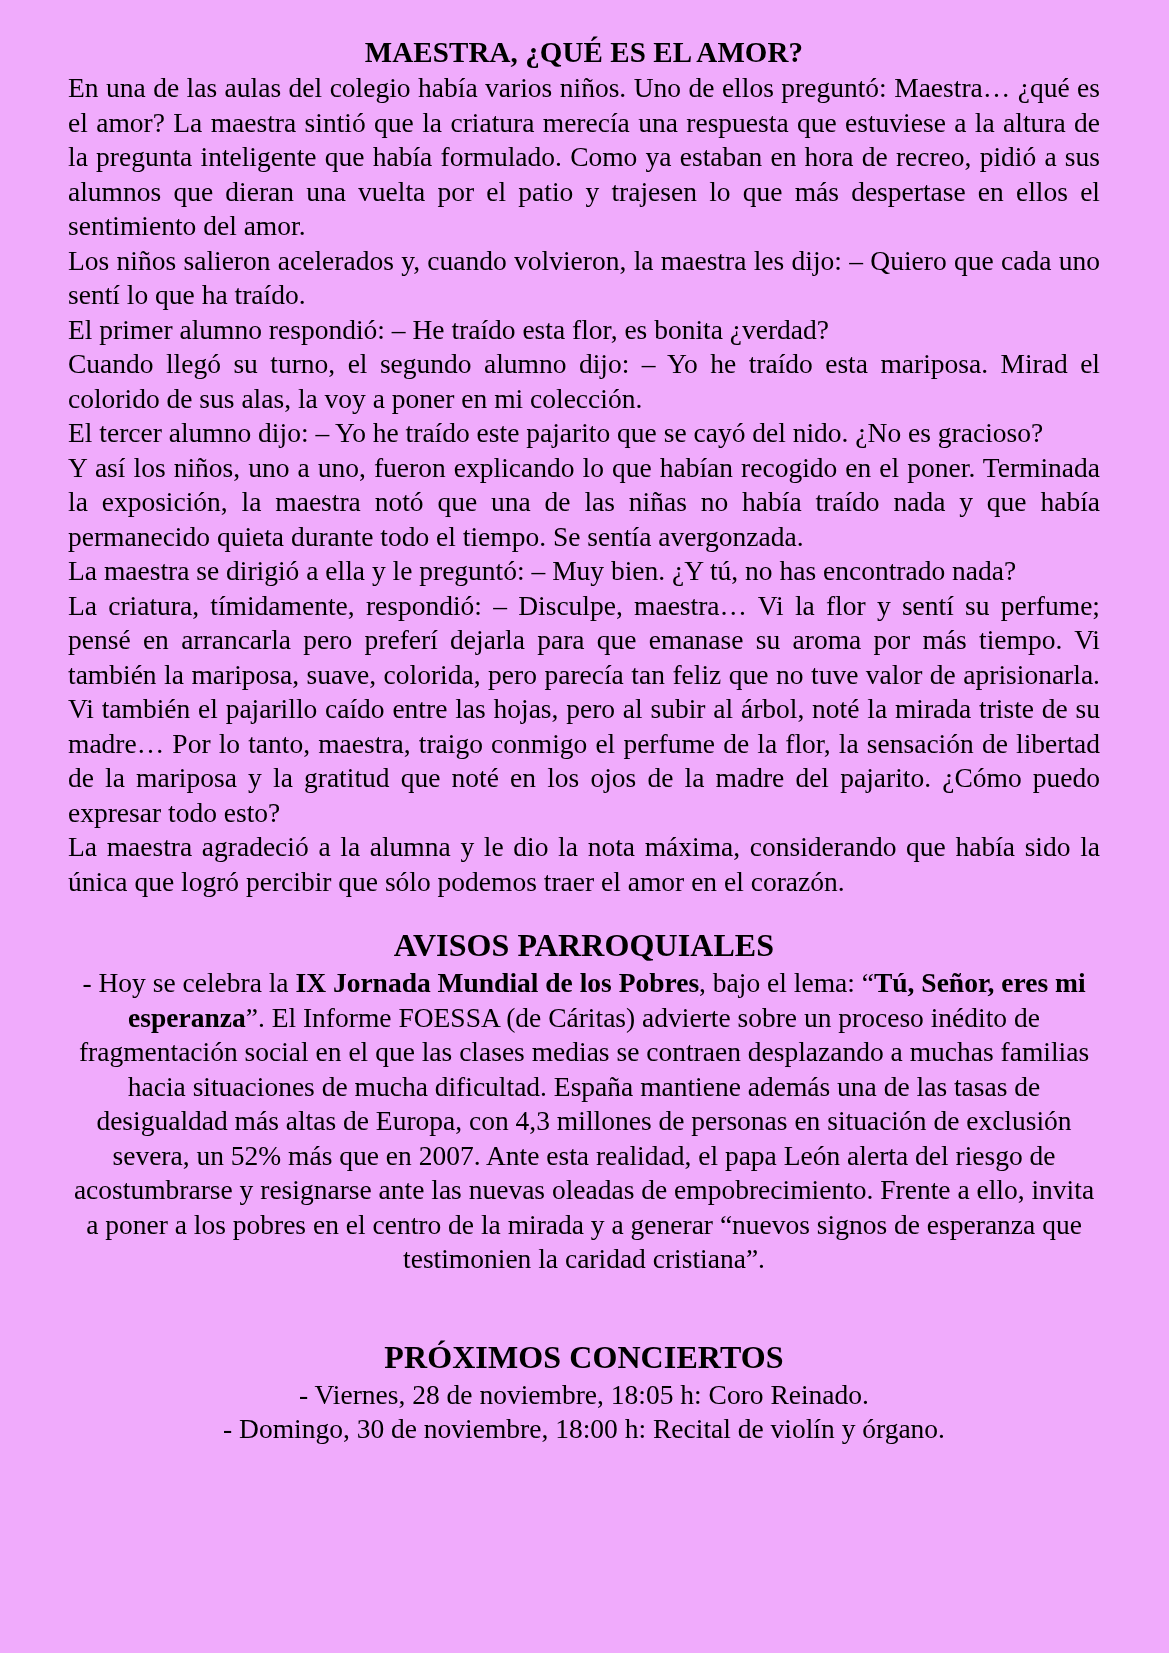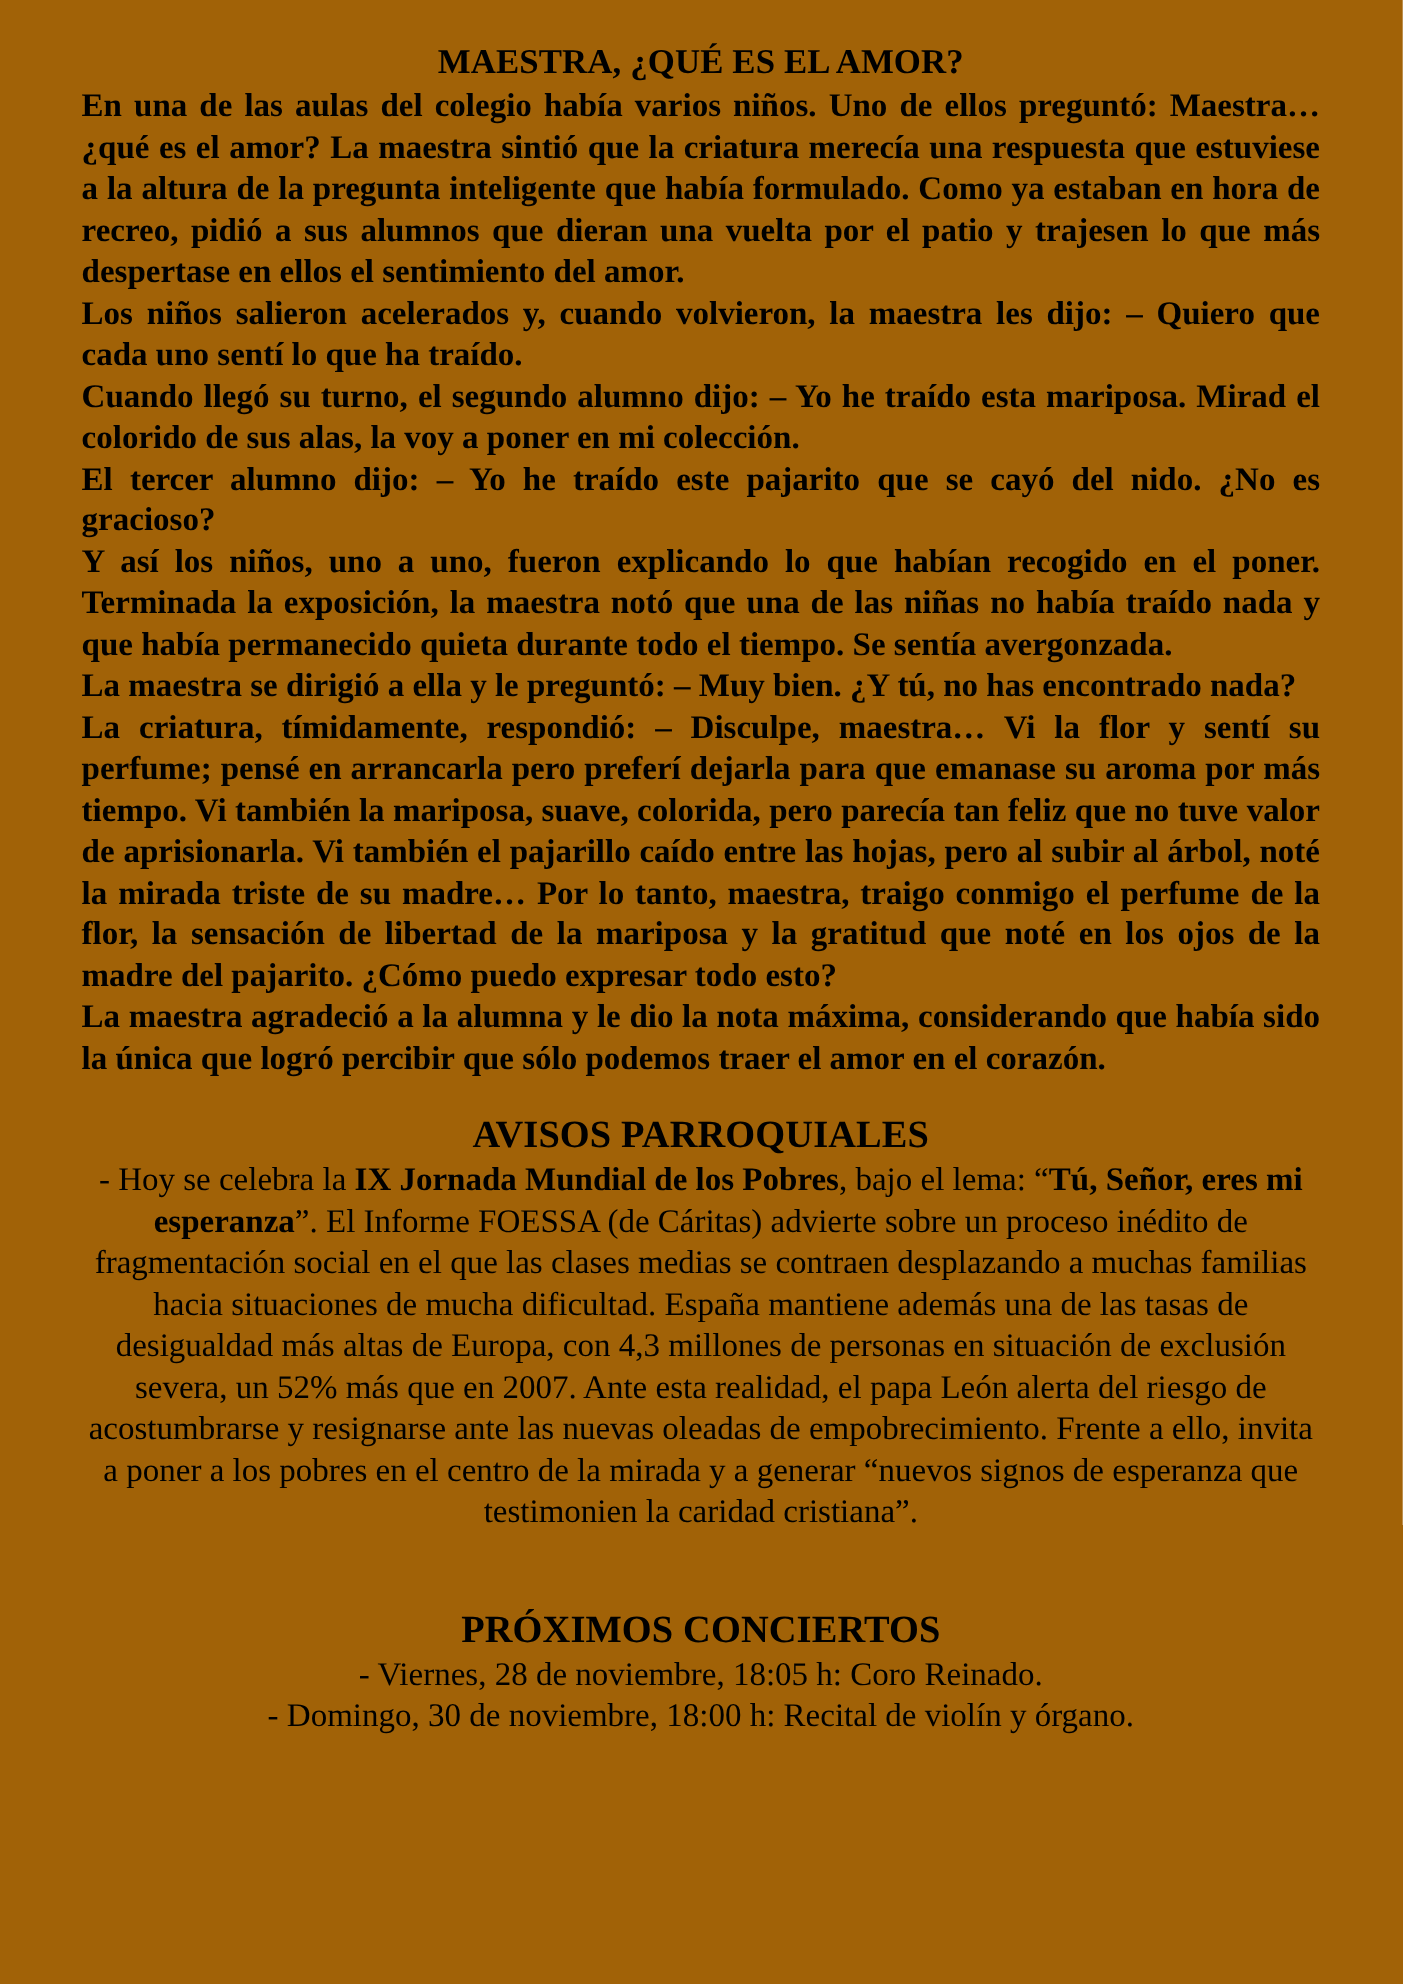--- a/index.html
+++ b/index.html
@@ -13,21 +13,21 @@
     height: 1653px;
     font-family: "Liberation Serif", "DejaVu Serif", serif;
     color: #000000;
     overflow: hidden;
   }
   .page {
     box-sizing: border-box;
     width: 1169px;
     height: 1653px;
     padding: 34px 69px 0 68px;
-    background: #a16207;
+    background: #f0abfc;
   }
   h1.doc-title,
   h2.section-heading {
     font-size: 29px;
     font-weight: bold;
     text-align: center;
     margin: 0;
     padding: 0;
     line-height: 1.28;
     letter-spacing: 0.1px;
@@ -46,32 +46,33 @@
   }
   p.body-text.ragged {
     text-align: center;
   }
   p.body-text.last-line-natural {
     text-align-last: left;
   }
   .spacer-md { height: 26px; }
   .spacer-lg { height: 34px; }
   b, strong { font-weight: bold; }
-  .story-block p.body-text { text-align-last: left; font-weight: bold; }
+  .story-block p.body-text { text-align-last: left; }
 </style>
 </head>
 <body>
 
 <div class="page">
 
   <h1 class="doc-title">MAESTRA, ¿QUÉ ES EL AMOR?</h1>
 
   <div class="story-block">
     <p class="body-text">En una de las aulas del colegio había varios niños. Uno de ellos preguntó: Maestra… ¿qué es el amor? La maestra sintió que la criatura merecía una respuesta que estuviese a la altura de la pregunta inteligente que había formulado. Como ya estaban en hora de recreo, pidió a sus alumnos que dieran una vuelta por el patio y trajesen lo que más despertase en ellos el sentimiento del amor.</p>
     <p class="body-text">Los niños salieron acelerados y, cuando volvieron, la maestra les dijo: – Quiero que cada uno sentí lo que ha traído.</p>
+    <p class="body-text">El primer alumno respondió: – He traído esta flor, es bonita ¿verdad?</p>
     <p class="body-text">Cuando llegó su turno, el segundo alumno dijo: – Yo he traído esta mariposa. Mirad el colorido de sus alas, la voy a poner en mi colección.</p>
     <p class="body-text">El tercer alumno dijo: – Yo he traído este pajarito que se cayó del nido. ¿No es gracioso?</p>
     <p class="body-text">Y así los niños, uno a uno, fueron explicando lo que habían recogido en el poner. Terminada la exposición, la maestra notó que una de las niñas no había traído nada y que había permanecido quieta durante todo el tiempo. Se sentía avergonzada.</p>
     <p class="body-text">La maestra se dirigió a ella y le preguntó: – Muy bien. ¿Y tú, no has encontrado nada?</p>
     <p class="body-text">La criatura, tímidamente, respondió: – Disculpe, maestra… Vi la flor y sentí su perfume; pensé en arrancarla pero preferí dejarla para que emanase su aroma por más tiempo. Vi también la mariposa, suave, colorida, pero parecía tan feliz que no tuve valor de aprisionarla. Vi también el pajarillo caído entre las hojas, pero al subir al árbol, noté la mirada triste de su madre… Por lo tanto, maestra, traigo conmigo el perfume de la flor, la sensación de libertad de la mariposa y la gratitud que noté en los ojos de la madre del pajarito. ¿Cómo puedo expresar todo esto?</p>
     <p class="body-text">La maestra agradeció a la alumna y le dio la nota máxima, considerando que había sido la única que logró percibir que sólo podemos traer el amor en el corazón.</p>
   </div>
 
   <div class="spacer-md"></div>
 

